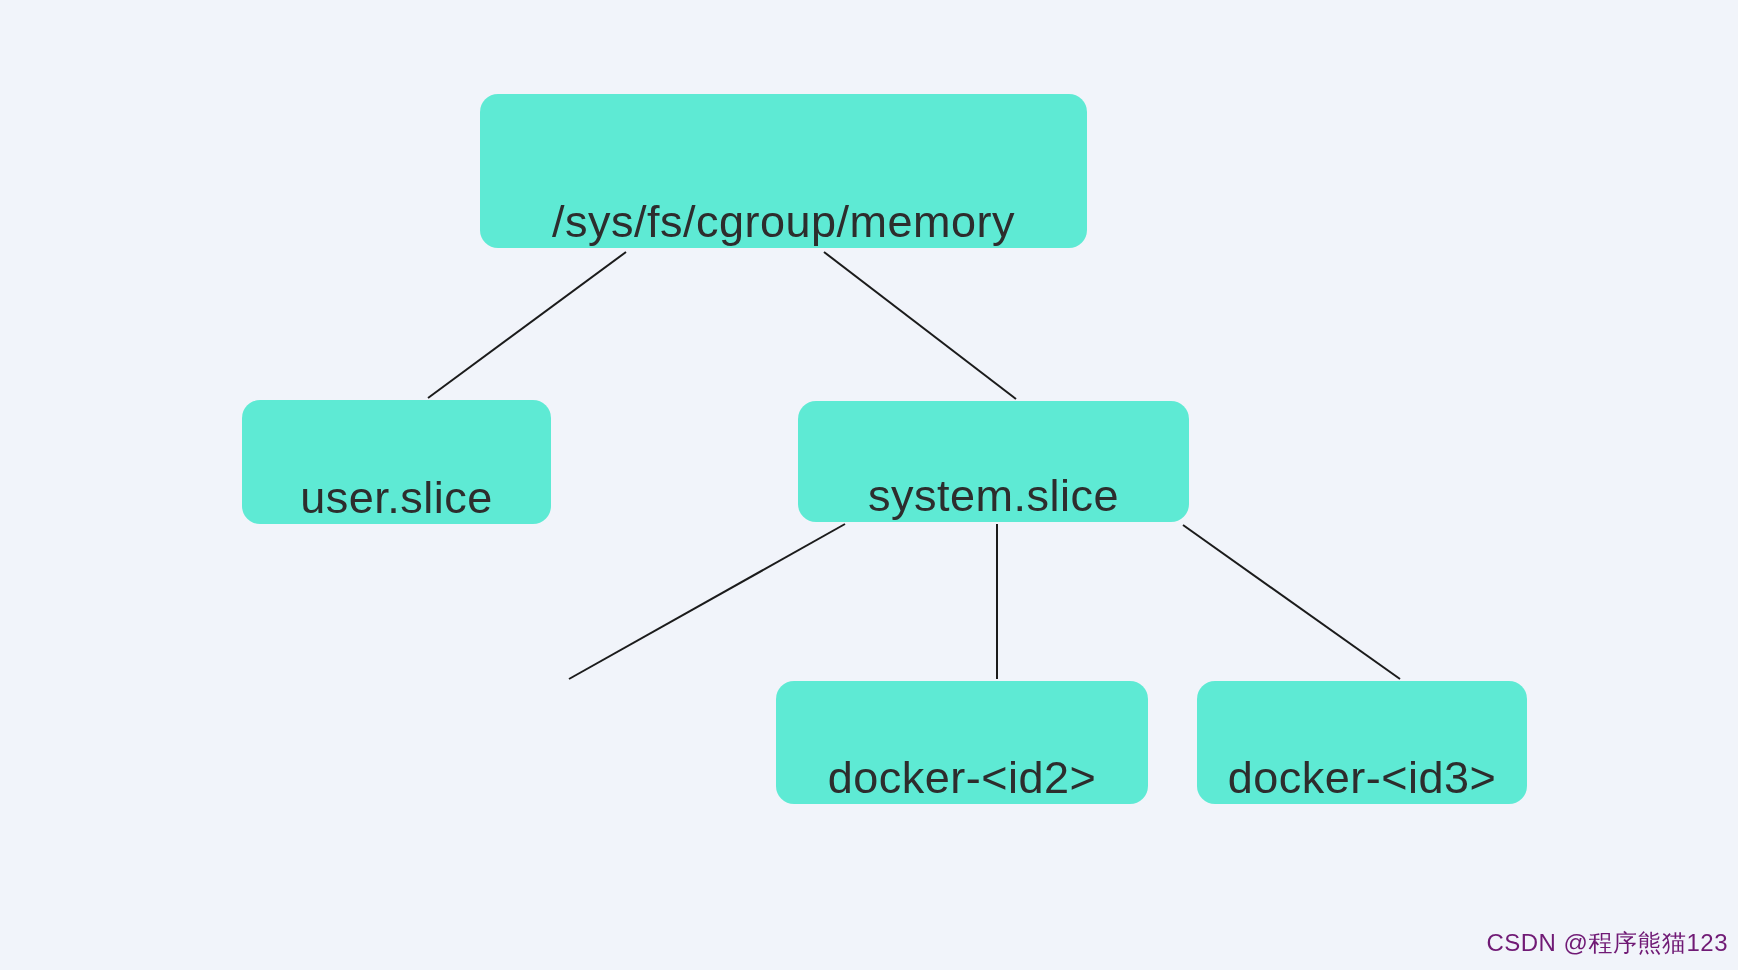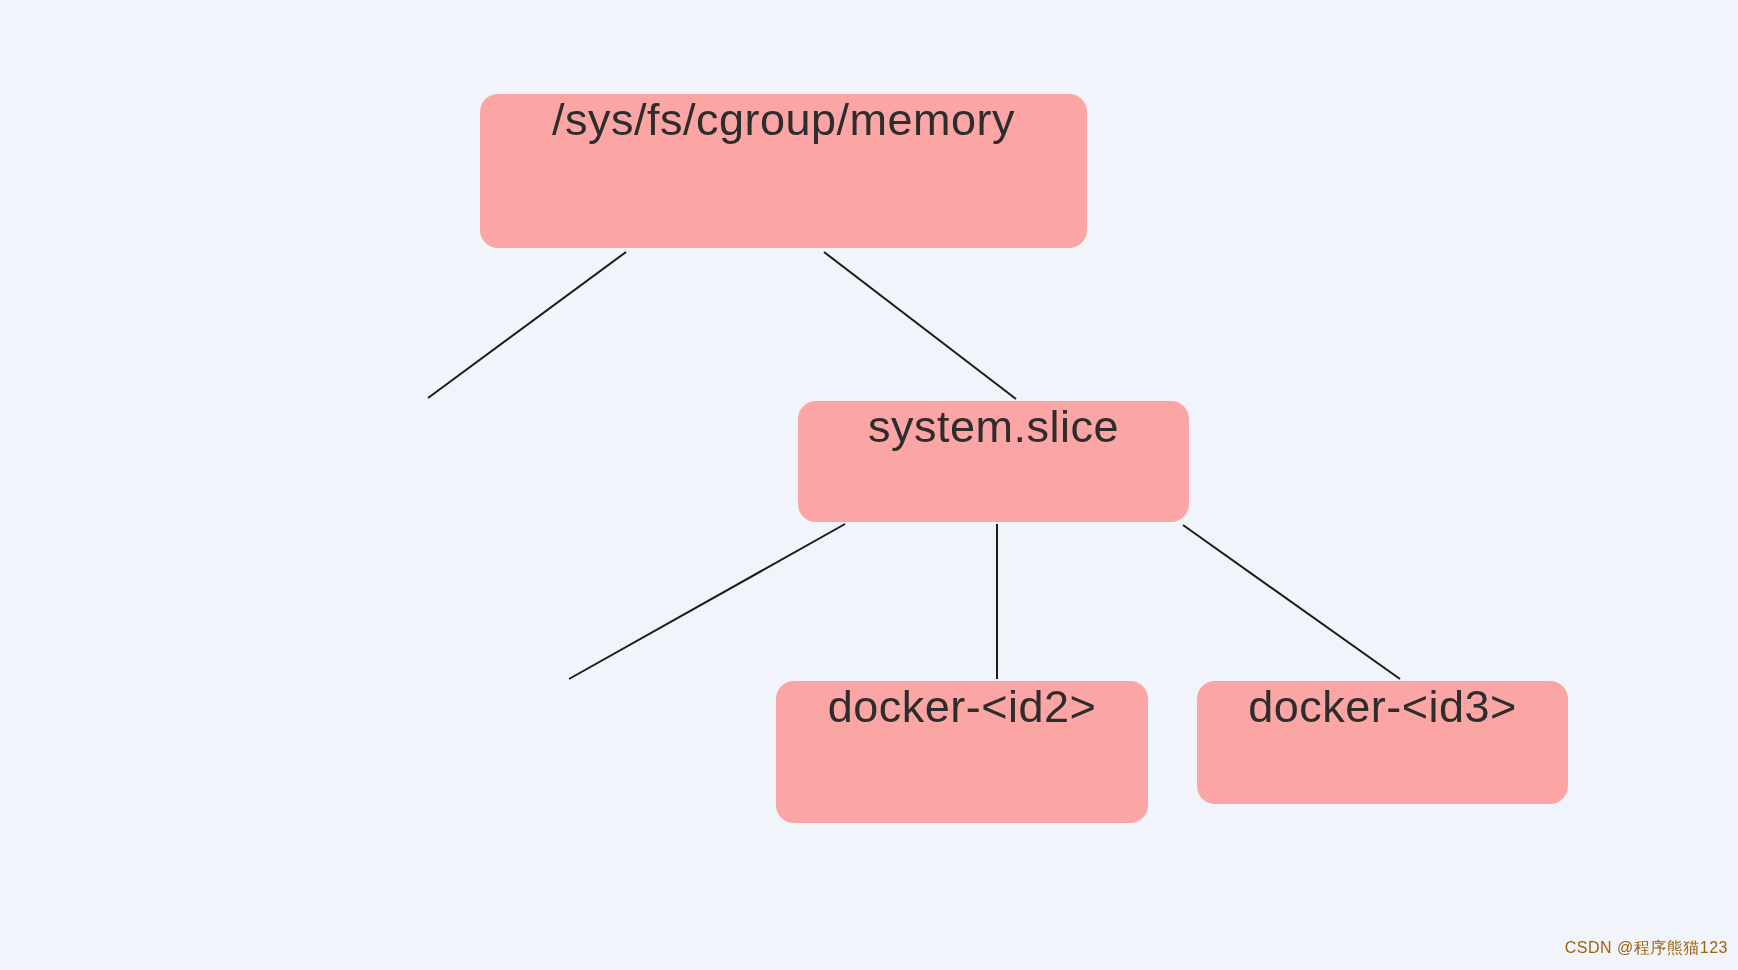--- a/index.html
+++ b/index.html
@@ -21,62 +21,65 @@
     height: 970px;
   }
   .edges-svg {
     position: absolute;
     left: 0;
     top: 0;
     pointer-events: none;
   }
   .node {
     position: absolute;
-    background: #fca5a5;
+    background: #5eead4;
     border-radius: 18px;
     display: flex;
-    align-items: flex-start;
+    align-items: flex-end;
     justify-content: center;
     color: #2d2d2d;
     font-size: 45px;
     letter-spacing: 0.5px;
     white-space: nowrap;
   }
   .node-root    { left: 480px;  top: 94px;  width: 607px; height: 154px; }
   .node-user    { left: 242px;  top: 400px; width: 309px; height: 124px; }
   .node-system  { left: 798px;  top: 401px; width: 391px; height: 121px; }
   .node-docker1 { left: 363px;  top: 681px; width: 374px; height: 123px; }
-  .node-docker2 { left: 776px;  top: 681px; width: 372px; height: 142px; }
-  .node-docker3 { left: 1197px; top: 681px; width: 371px; height: 123px; }
+  .node-docker2 { left: 776px;  top: 681px; width: 372px; height: 123px; }
+  .node-docker3 { left: 1197px; top: 681px; width: 330px; height: 123px; }
   .watermark {
     position: absolute;
     right: 10px;
     bottom: 11px;
-    font-size: 16px;
-    color: #a16207;
+    font-size: 24px;
+    color: #701a75;
     letter-spacing: 0.5px;
   }
 </style>
 </head>
 <body>
 
 <div class="stage">
 
   <svg class="edges-svg" width="1738" height="970" viewBox="0 0 1738 970">
     <line x1="626" y1="252" x2="428" y2="398" stroke="#1b1b1b" stroke-width="2"></line>
     <line x1="824" y1="252" x2="1016" y2="399" stroke="#1b1b1b" stroke-width="2"></line>
     <line x1="845" y1="524" x2="569" y2="679" stroke="#1b1b1b" stroke-width="2"></line>
     <line x1="997" y1="524" x2="997" y2="679" stroke="#1b1b1b" stroke-width="2"></line>
     <line x1="1183" y1="525" x2="1400" y2="679" stroke="#1b1b1b" stroke-width="2"></line>
   </svg>
 
   <div class="node node-root">
     <span>/sys/fs/cgroup/memory</span>
   </div>
 
+  <div class="node node-user">
+    <span>user.slice</span>
+  </div>
 
   <div class="node node-system">
     <span>system.slice</span>
   </div>
 
 
   <div class="node node-docker2">
     <span>docker-&lt;id2&gt;</span>
   </div>
 

